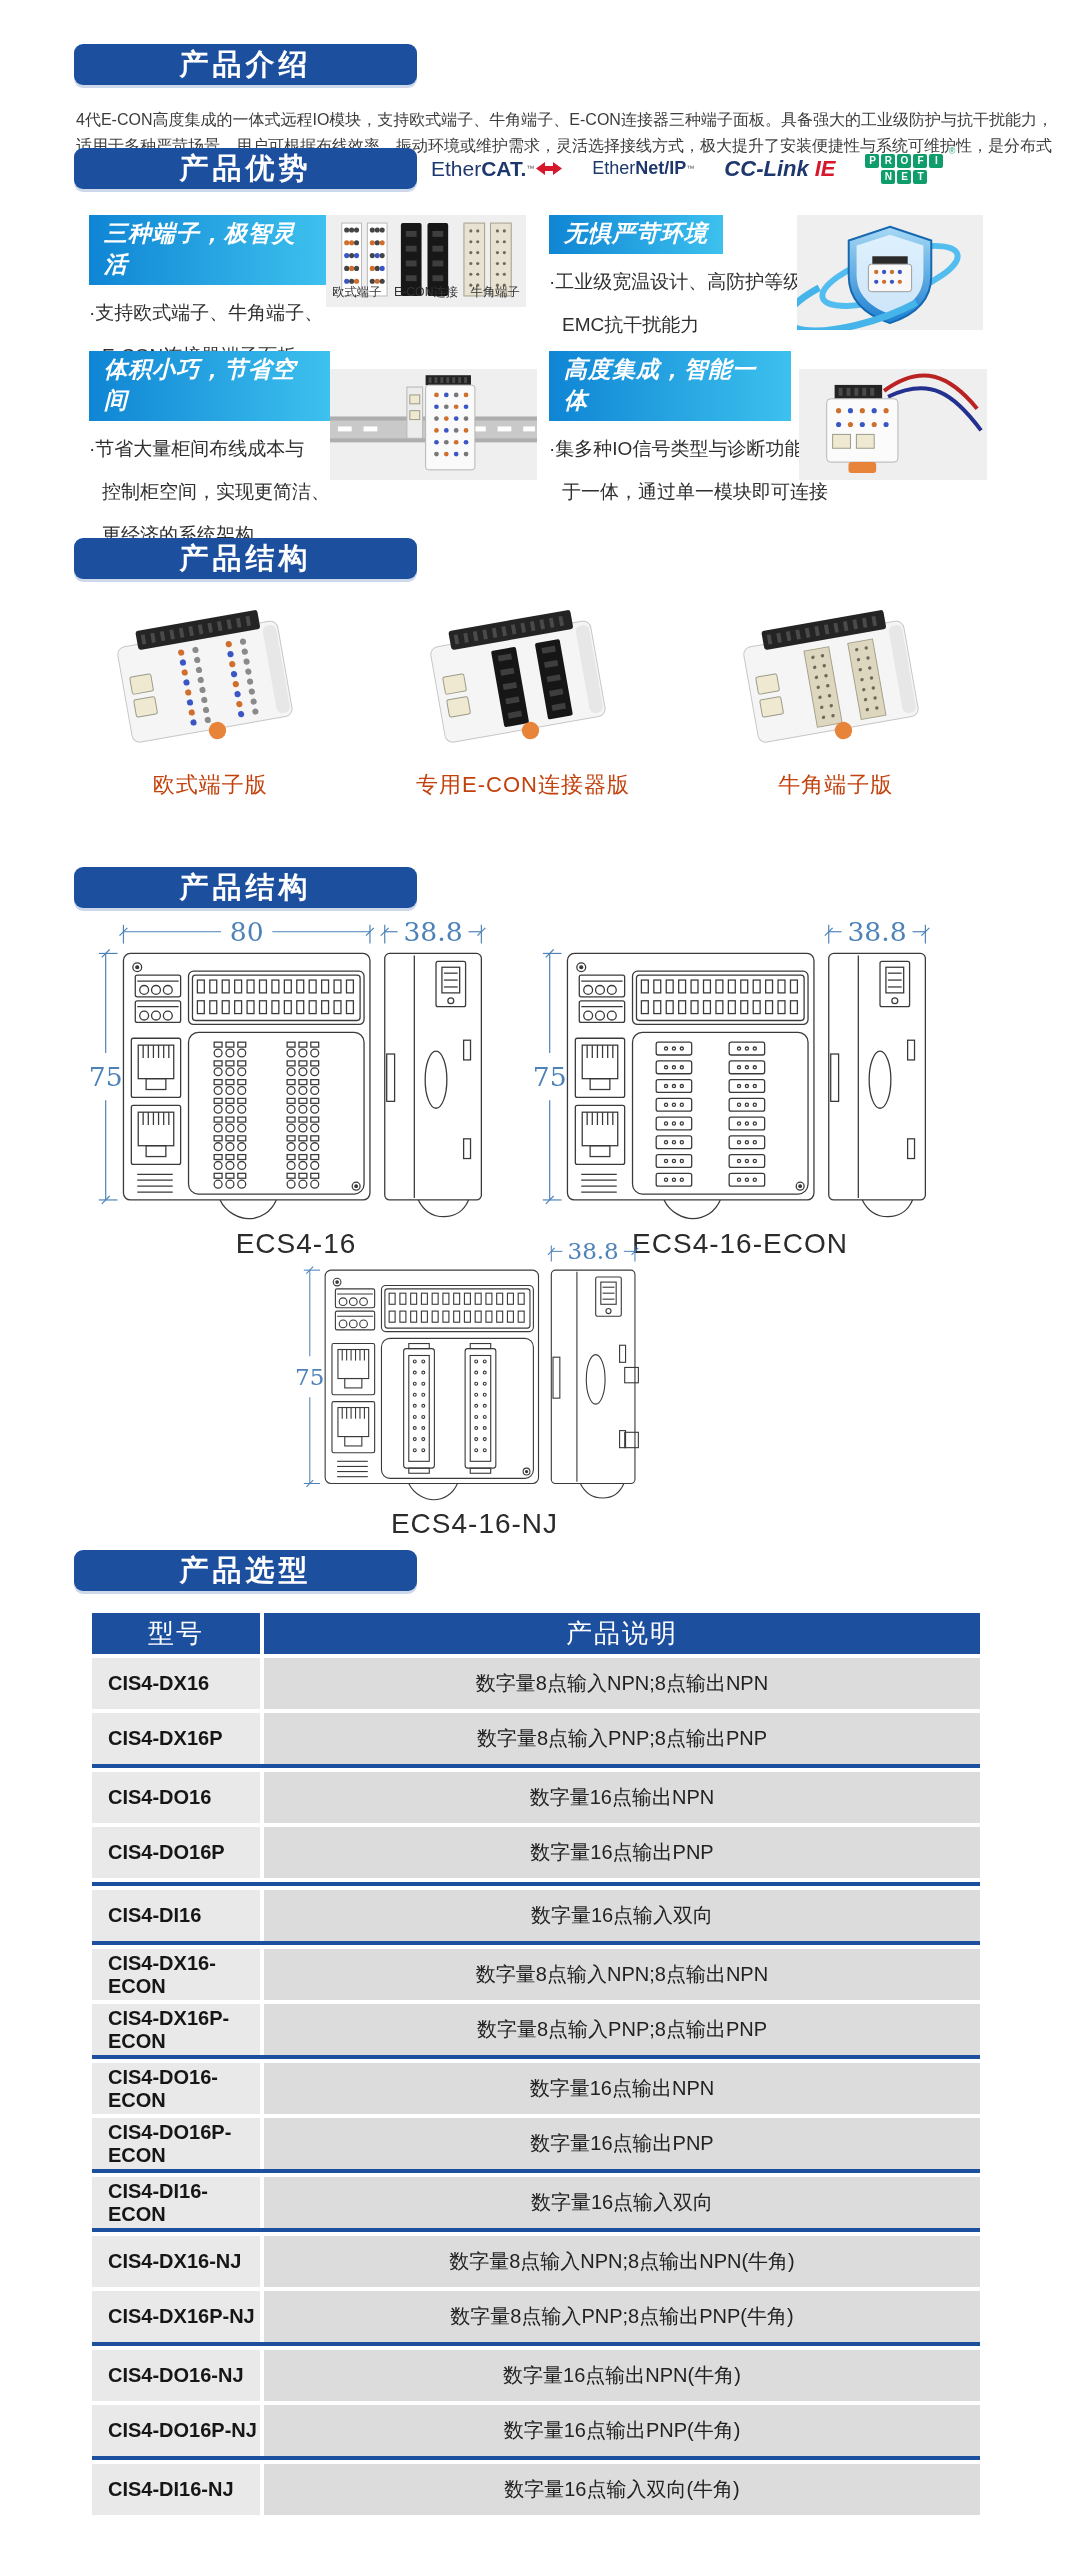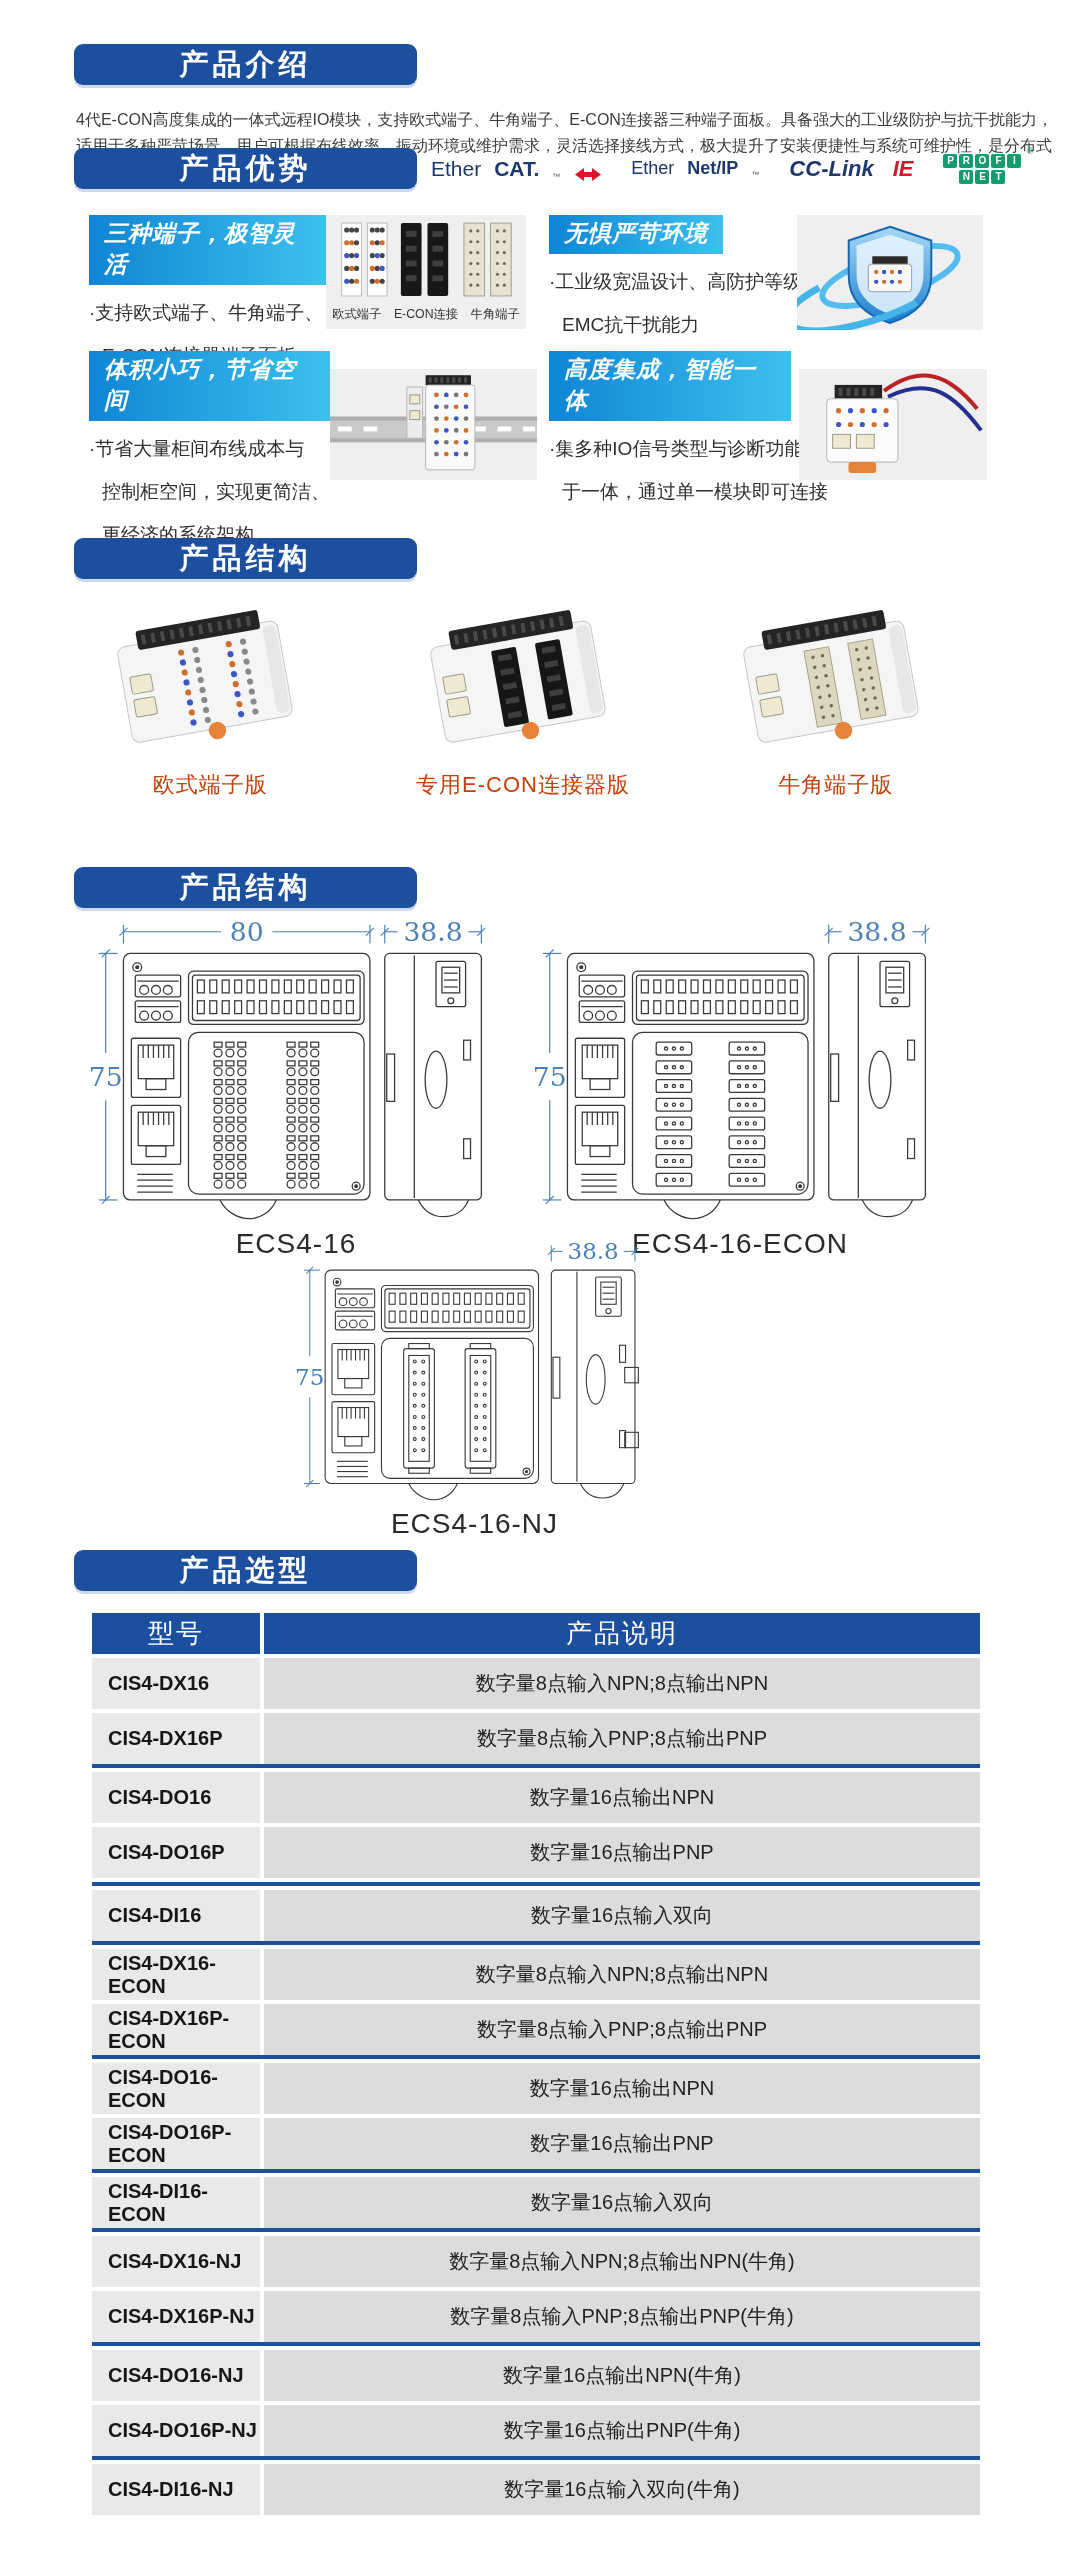--- a/index.html
+++ b/index.html
@@ -7,21 +7,21 @@
         font-family:"Liberation Sans","DejaVu Sans",sans-serif;color:#2f2f2f;}
   
   .tbox{position:absolute;left:74px;width:343px;height:41px;background:#1d4f9f;border-radius:9px;
         color:#fff;font-size:29px;font-weight:bold;letter-spacing:4px;
         display:flex;align-items:center;justify-content:center;
         box-shadow:0 3px 0 rgba(29,79,159,.22);}
   
   .intro-p{position:absolute;left:76px;top:91px;width:989px;font-size:16px;line-height:26px;color:#3c3c3c;}
   
   .logos{position:absolute;left:431px;top:148px;height:41px;display:flex;align-items:center;gap:30px;}
-  .lg{display:flex;align-items:flex-end;white-space:nowrap;gap:13px;}
+  .lg{display:flex;align-items:center;white-space:nowrap;}
   .lg .thin{font-weight:500;color:#1e386e;}
   .lg .fat{font-weight:800;color:#1e386e;}
   .lg-ec{font-size:21px;}
   .lg-enip{font-size:18px;}
   .lg-cc{font-size:22px;font-style:italic;font-weight:800;}
   .lg-cc .cc{color:#1e386e;}
   .lg-cc .ie{color:#d6172c;margin-left:6px;}
   .tm{font-size:8px;vertical-align:super;color:#5a5a5a;}
   .pf{display:flex;flex-direction:column;align-items:center;position:relative;}
   .pf-row{display:flex;}
@@ -119,21 +119,21 @@
   </div>
 
   <div class="feature f1">
     <div class="ftext">
       <span class="fbadge">三种端子，极智灵活</span>
       <div class="flines">
         <div class="fline"><span class="dot">·</span><span>支持欧式端子、牛角端子、</span></div>
         <div class="fline cont">E-CON连接器端子面板</div>
       </div>
     </div>
-    <div class="fimg" style="width:200px;height:114px;">
+    <div class="fimg" style="width:200px;height:92px;">
       <svg width="200" height="91" viewBox="0 0 203 92">
         <g stroke="#b9b9b9" fill="#ffffff">
           <rect x="16" y="8" width="20" height="74"></rect>
             <rect x="42" y="8" width="20" height="74"></rect>
         </g>
         <g>
           <circle cx="21" cy="15" r="2.6" fill="#444"></circle>
             <circle cx="26" cy="15" r="2.6" fill="#444"></circle>
             <circle cx="31" cy="15" r="2.6" fill="#444"></circle>
           <circle cx="21" cy="28" r="2.6" fill="#cf6e2d"></circle>

